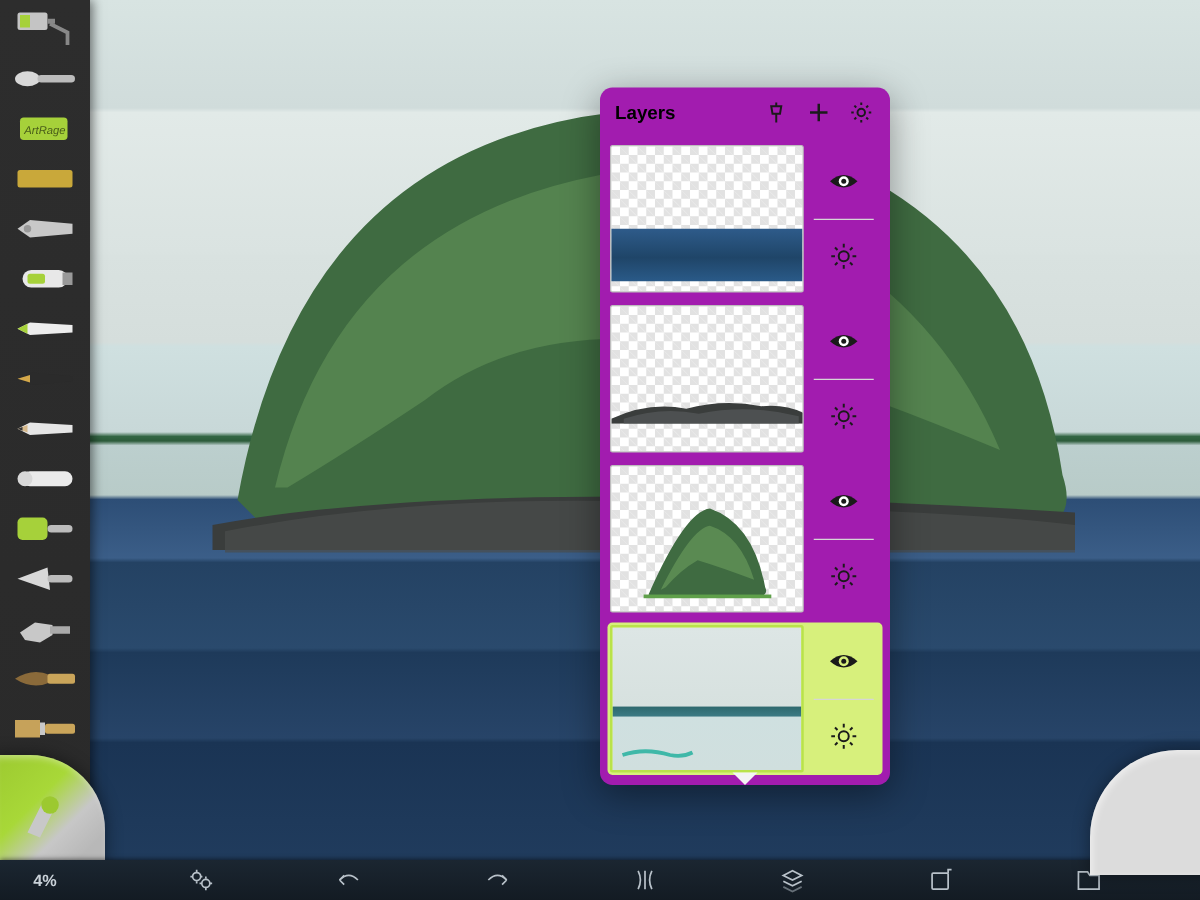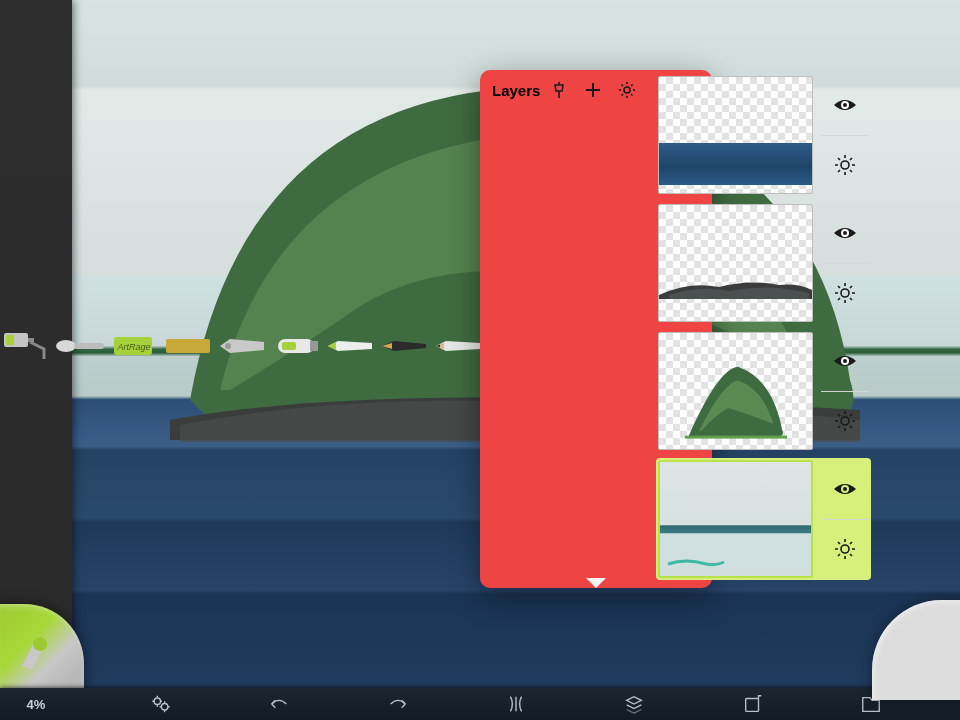--- a/index.html
+++ b/index.html
@@ -23,21 +23,21 @@
     position: absolute;
     left: 80px; top: 60px; width: 800px; height: 390px;
     pointer-events: none;
   }
 
   
   .tool-sidebar {
     position: absolute; left: 0; top: 0; width: 72px; bottom: 32px;
     background: linear-gradient(to bottom, #2d2d2d, #2a2a2a);
     box-shadow: 2px 0 8px rgba(0,0,0,0.5);
-    display: flex; flex-direction: row; align-items: center;
+    display: flex; flex-direction: column; align-items: center;
     padding-top: 4px; gap: 2px;
   }
   .tool {
     width: 60px; height: 38px; display: flex; align-items: center; justify-content: center;
     cursor: pointer; position: relative;
   }
   .tool svg { width: 52px; height: 34px; }
   .corner-tool {
     position: absolute; left: -6px; bottom: -6px; width: 90px; height: 90px;
     border-top-right-radius: 60px;
@@ -60,23 +60,23 @@
     color: #c9d1d8; font-size: 13px;
   }
   .zoom-label { width: 72px; text-align: center; font-weight: 600; }
   .bb-spacer { flex: 1; display:flex; justify-content:space-around; align-items:center; padding: 0 30px;}
   .bb-btn { width: 40px; height: 28px; display:flex; align-items:center; justify-content:center; cursor:pointer; }
   .bb-btn svg { width: 24px; height: 22px; fill: none; stroke: #b8c1c9; stroke-width: 1.5; }
 
   
   .layers-panel {
     position: absolute; left: 480px; top: 70px; width: 232px;
-    background: #ef4444; border-radius: 10px;
+    background: #a21caf; border-radius: 10px;
     box-shadow: 0 8px 30px rgba(0,0,0,0.4);
-    display: flex; 
+    display: flex; flex-direction: column;
   }
   .layers-panel::after {
     content: ''; position: absolute; bottom: -10px; left: 50%;
     margin-left: -10px; border: 10px solid transparent;
     border-top-color: #f3f3f3;
   }
   .lp-header {
     height: 40px; display: flex; align-items: center;
     padding: 0 8px 0 12px; gap: 4px;
   }

